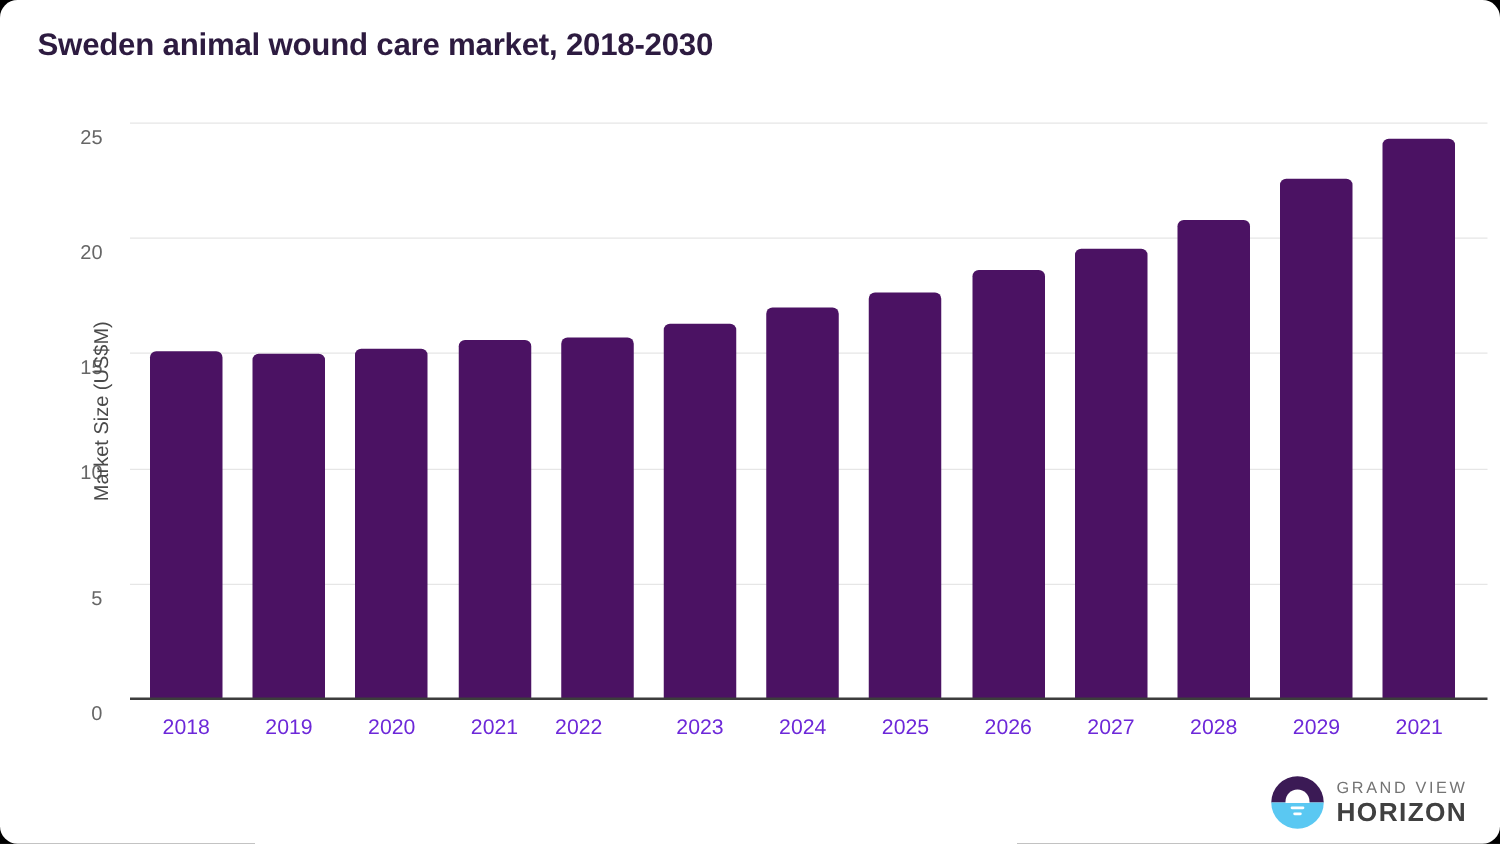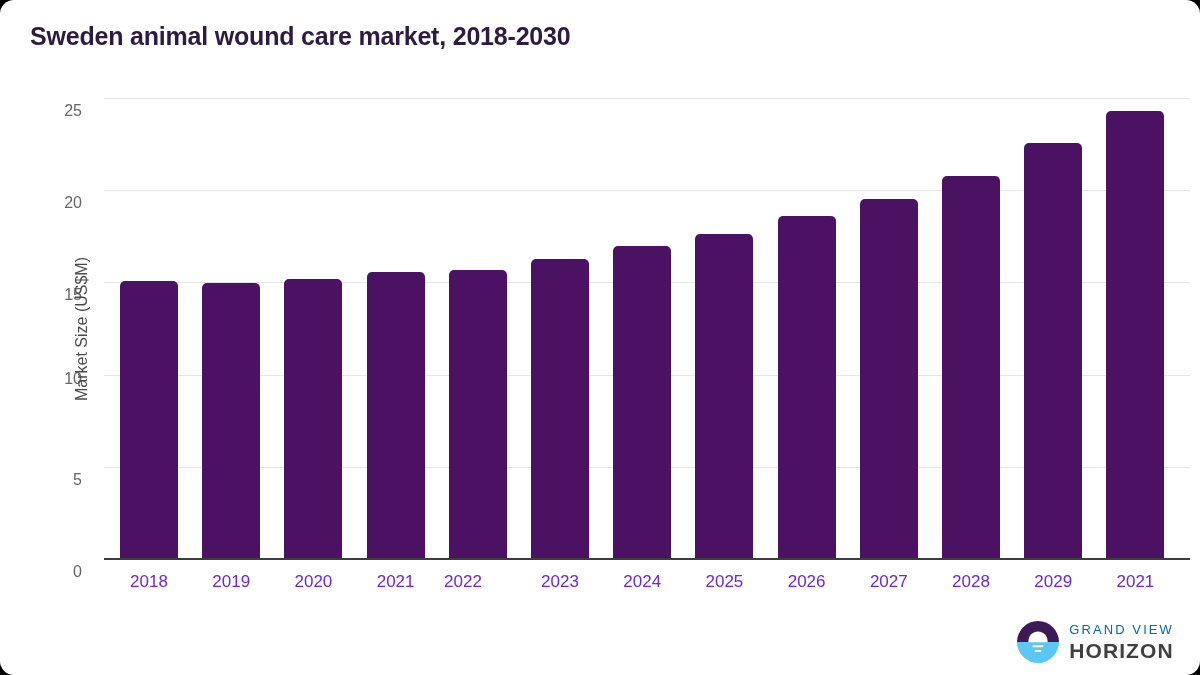--- a/index.html
+++ b/index.html
@@ -97,21 +97,21 @@
     position: absolute;
     right: 26px; top: 620px;
     display: flex;
     align-items: center;
     gap: 9px;
   }
   #logo-mark { width: 44px; height: 44px; flex: 0 0 auto; }
   #logo-text { display: flex; flex-direction: column; line-height: 1; }
   #logo-text-top {
     font-size: 13px; letter-spacing: 2.1px;
-    color: #0369a1; font-weight: normal;
+    color: #737373; font-weight: normal;
   }
   #logo-text-bottom {
     font-size: 21px; letter-spacing: 1.1px;
     color: #404040; font-weight: bold; margin-top: 4px;
   }
 </style>
 </head>
 <body>
 
 <div id="card">

